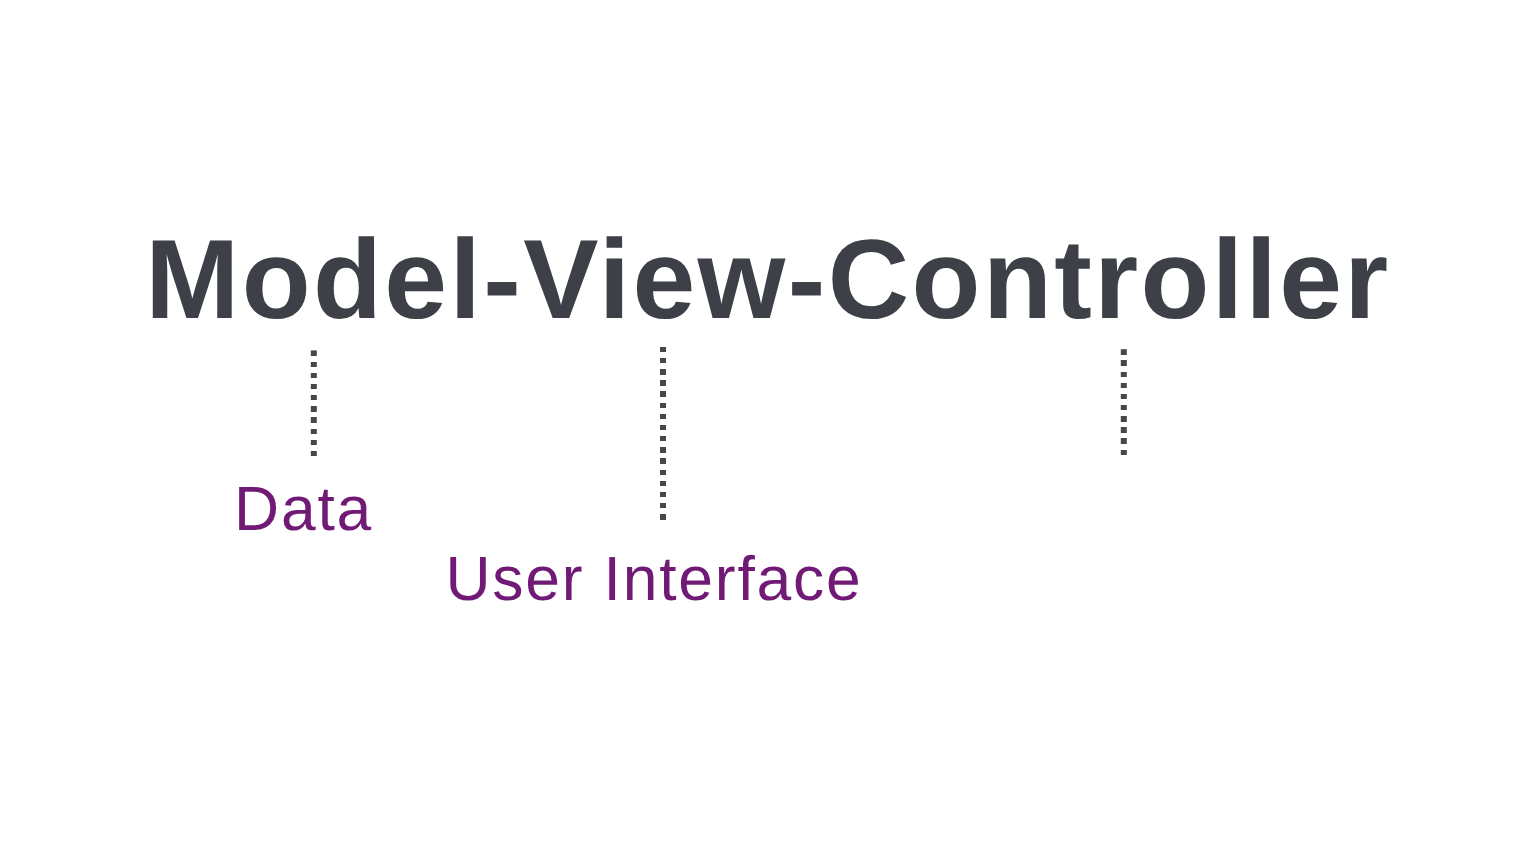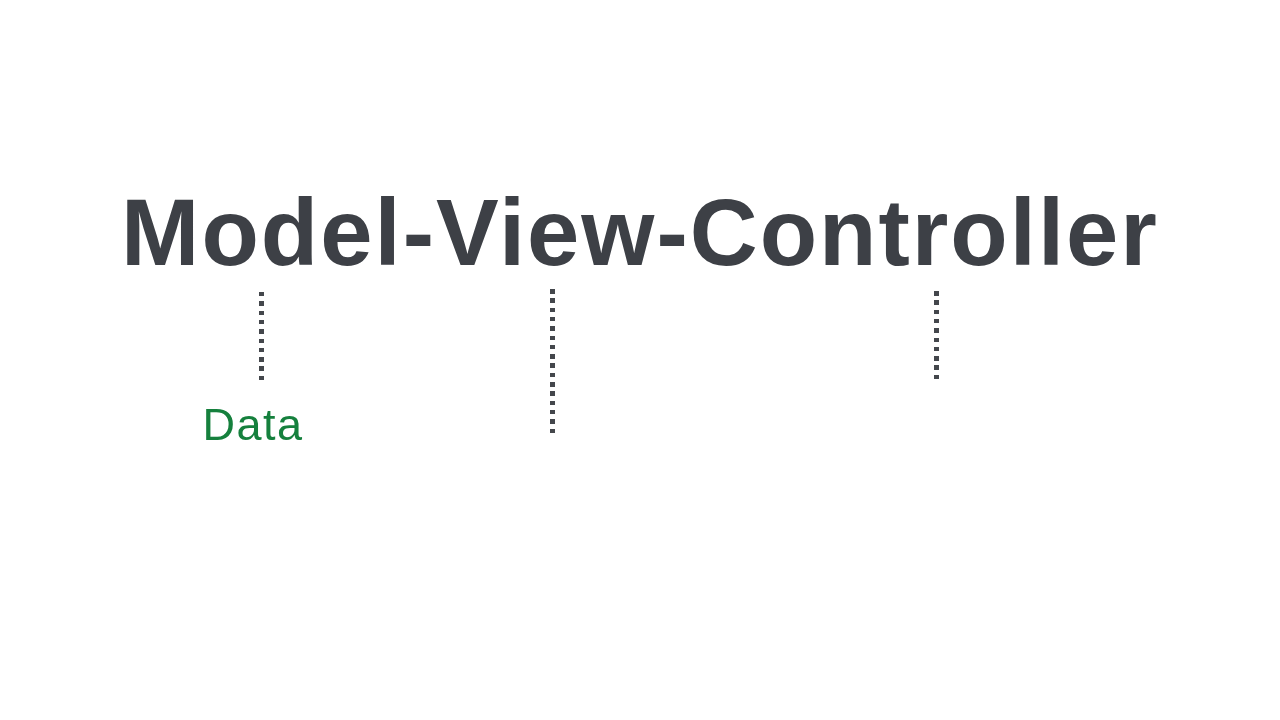--- a/index.html
+++ b/index.html
@@ -45,36 +45,37 @@
     );
   }
   .connector.c1 { left: 259px; top: 276px; height: 92px; }
   .connector.c2 { left: 550px; top: 273px; height: 147px; }
   .connector.c3 { left: 934px; top: 275px; height: 93px; }
   .label {
     position: absolute;
     transform: translateX(-50%);
     font-family: "Liberation Sans", sans-serif;
     font-weight: 400;
-    font-size: 45px;
+    font-size: 52px;
     line-height: 60px;
     letter-spacing: 1.5px;
-    color: #15803d;
+    color: #701a75;
     white-space: nowrap;
   }
   .label.l1 { left: 253px; top: 379px; }
   .label.l2 { left: 545px; top: 437px; }
   .label.l3 { left: 928px; top: 379px; }
 </style>
 </head>
 <body>
 
 <div class="slide">
 
   <h1 class="title">Model-View-Controller</h1>
 
   <div class="connector c1"></div>
   <div class="connector c2"></div>
   <div class="connector c3"></div>
 
   <div class="label l1">Data</div>
+  <div class="label l2">User Interface</div>
 
 </div>
 
 </body></html>

